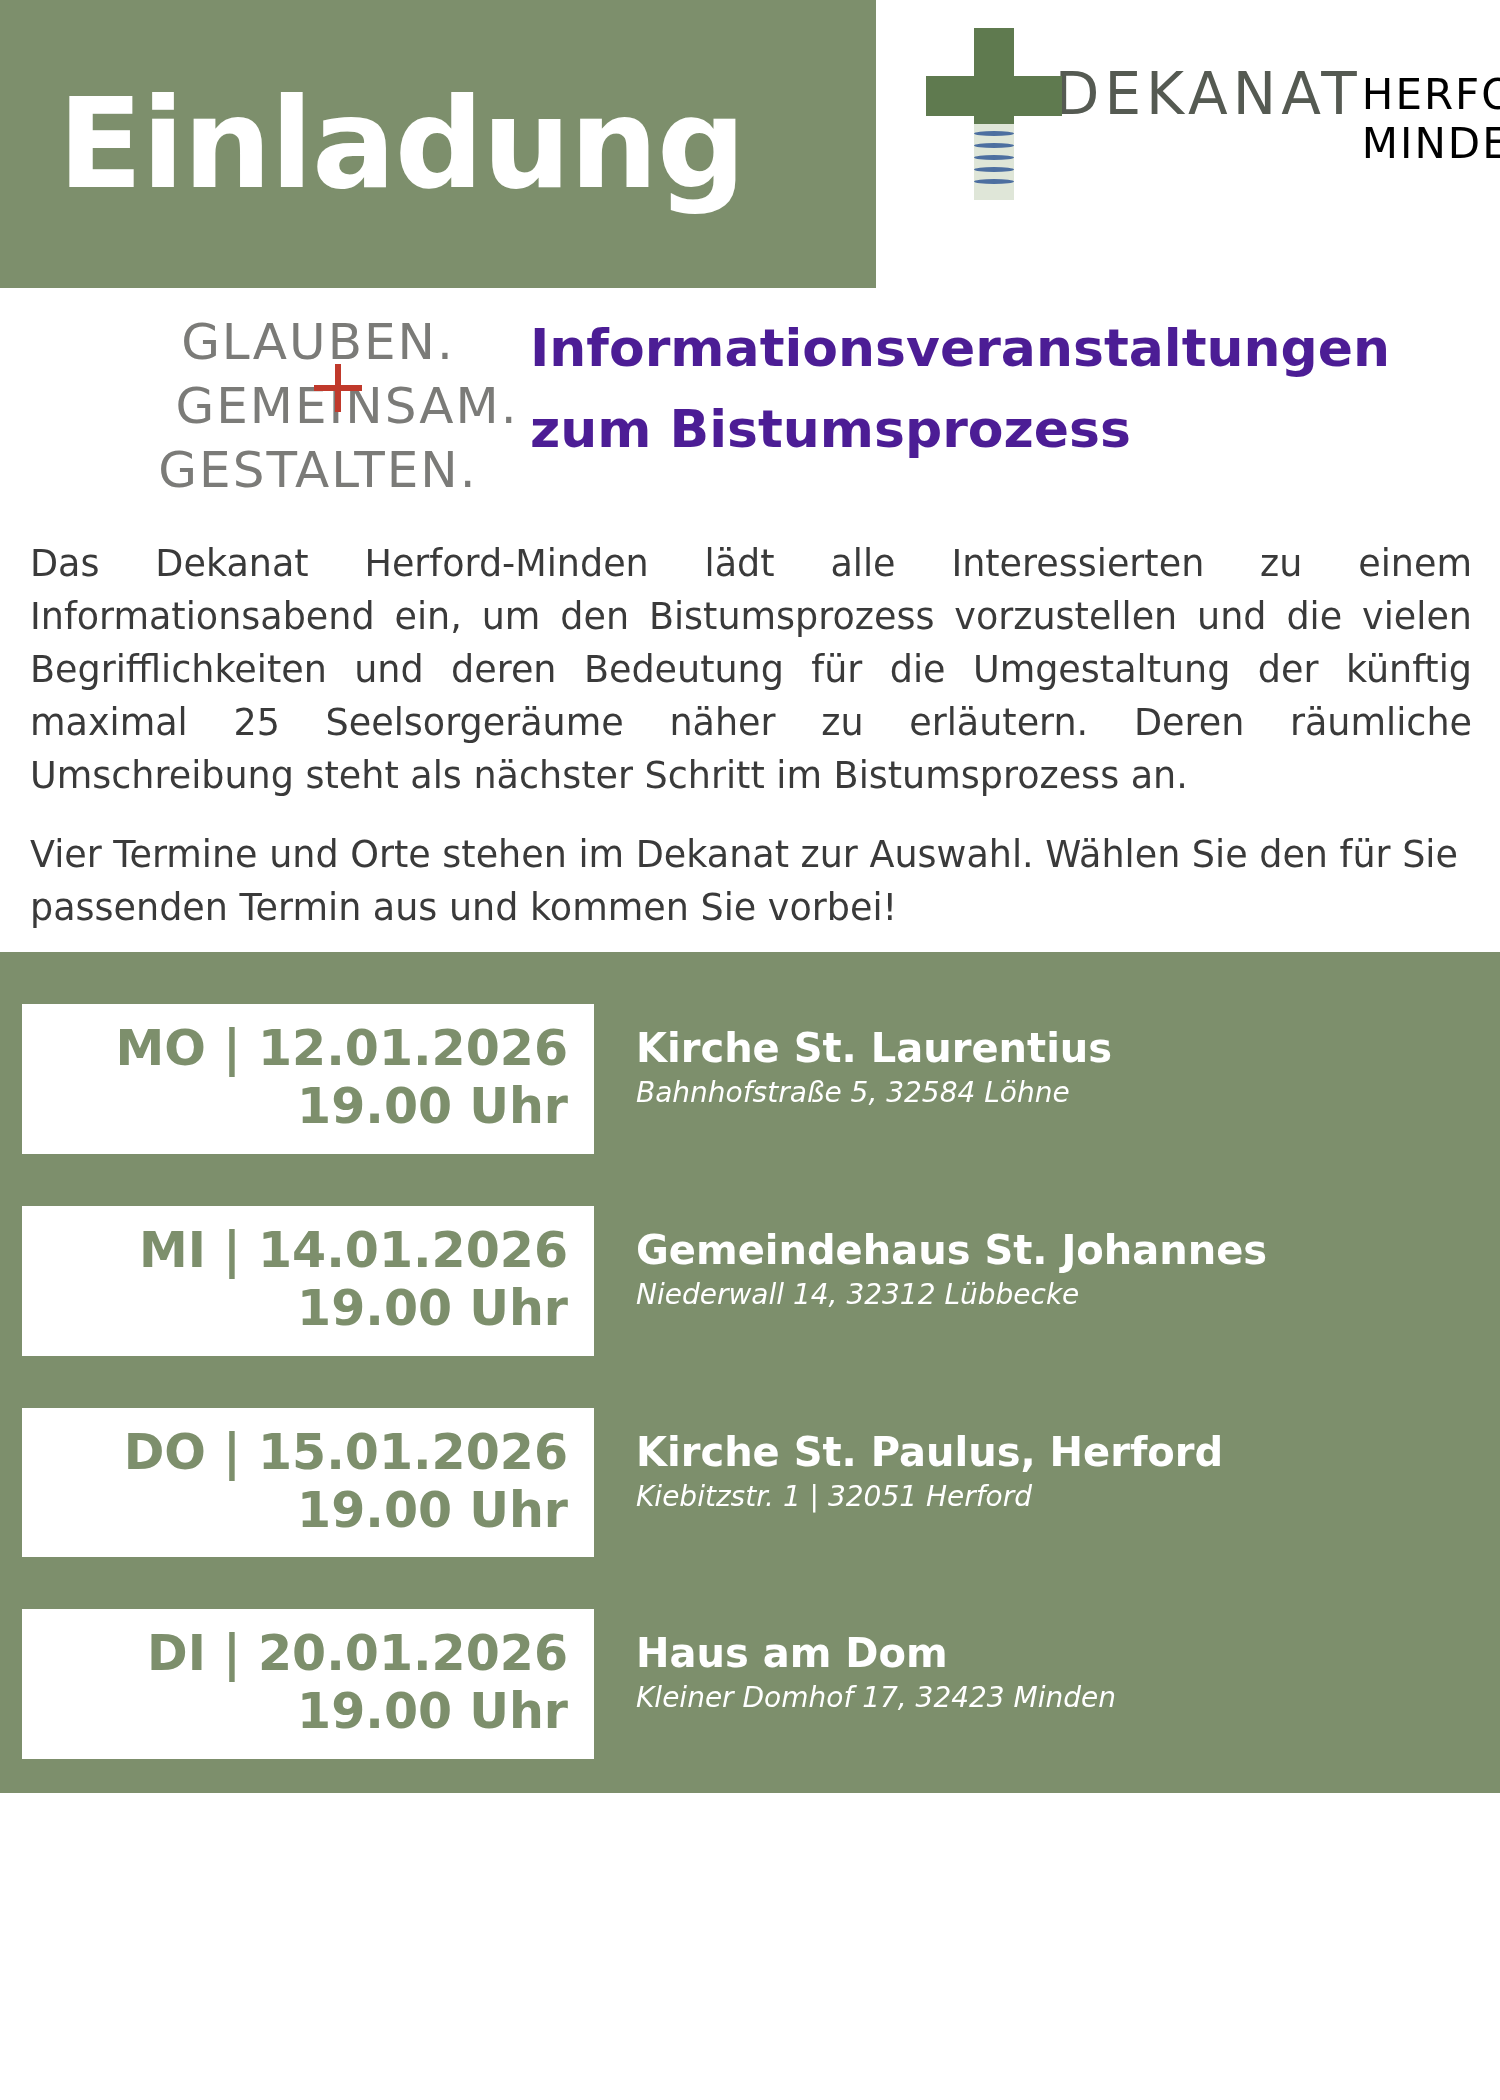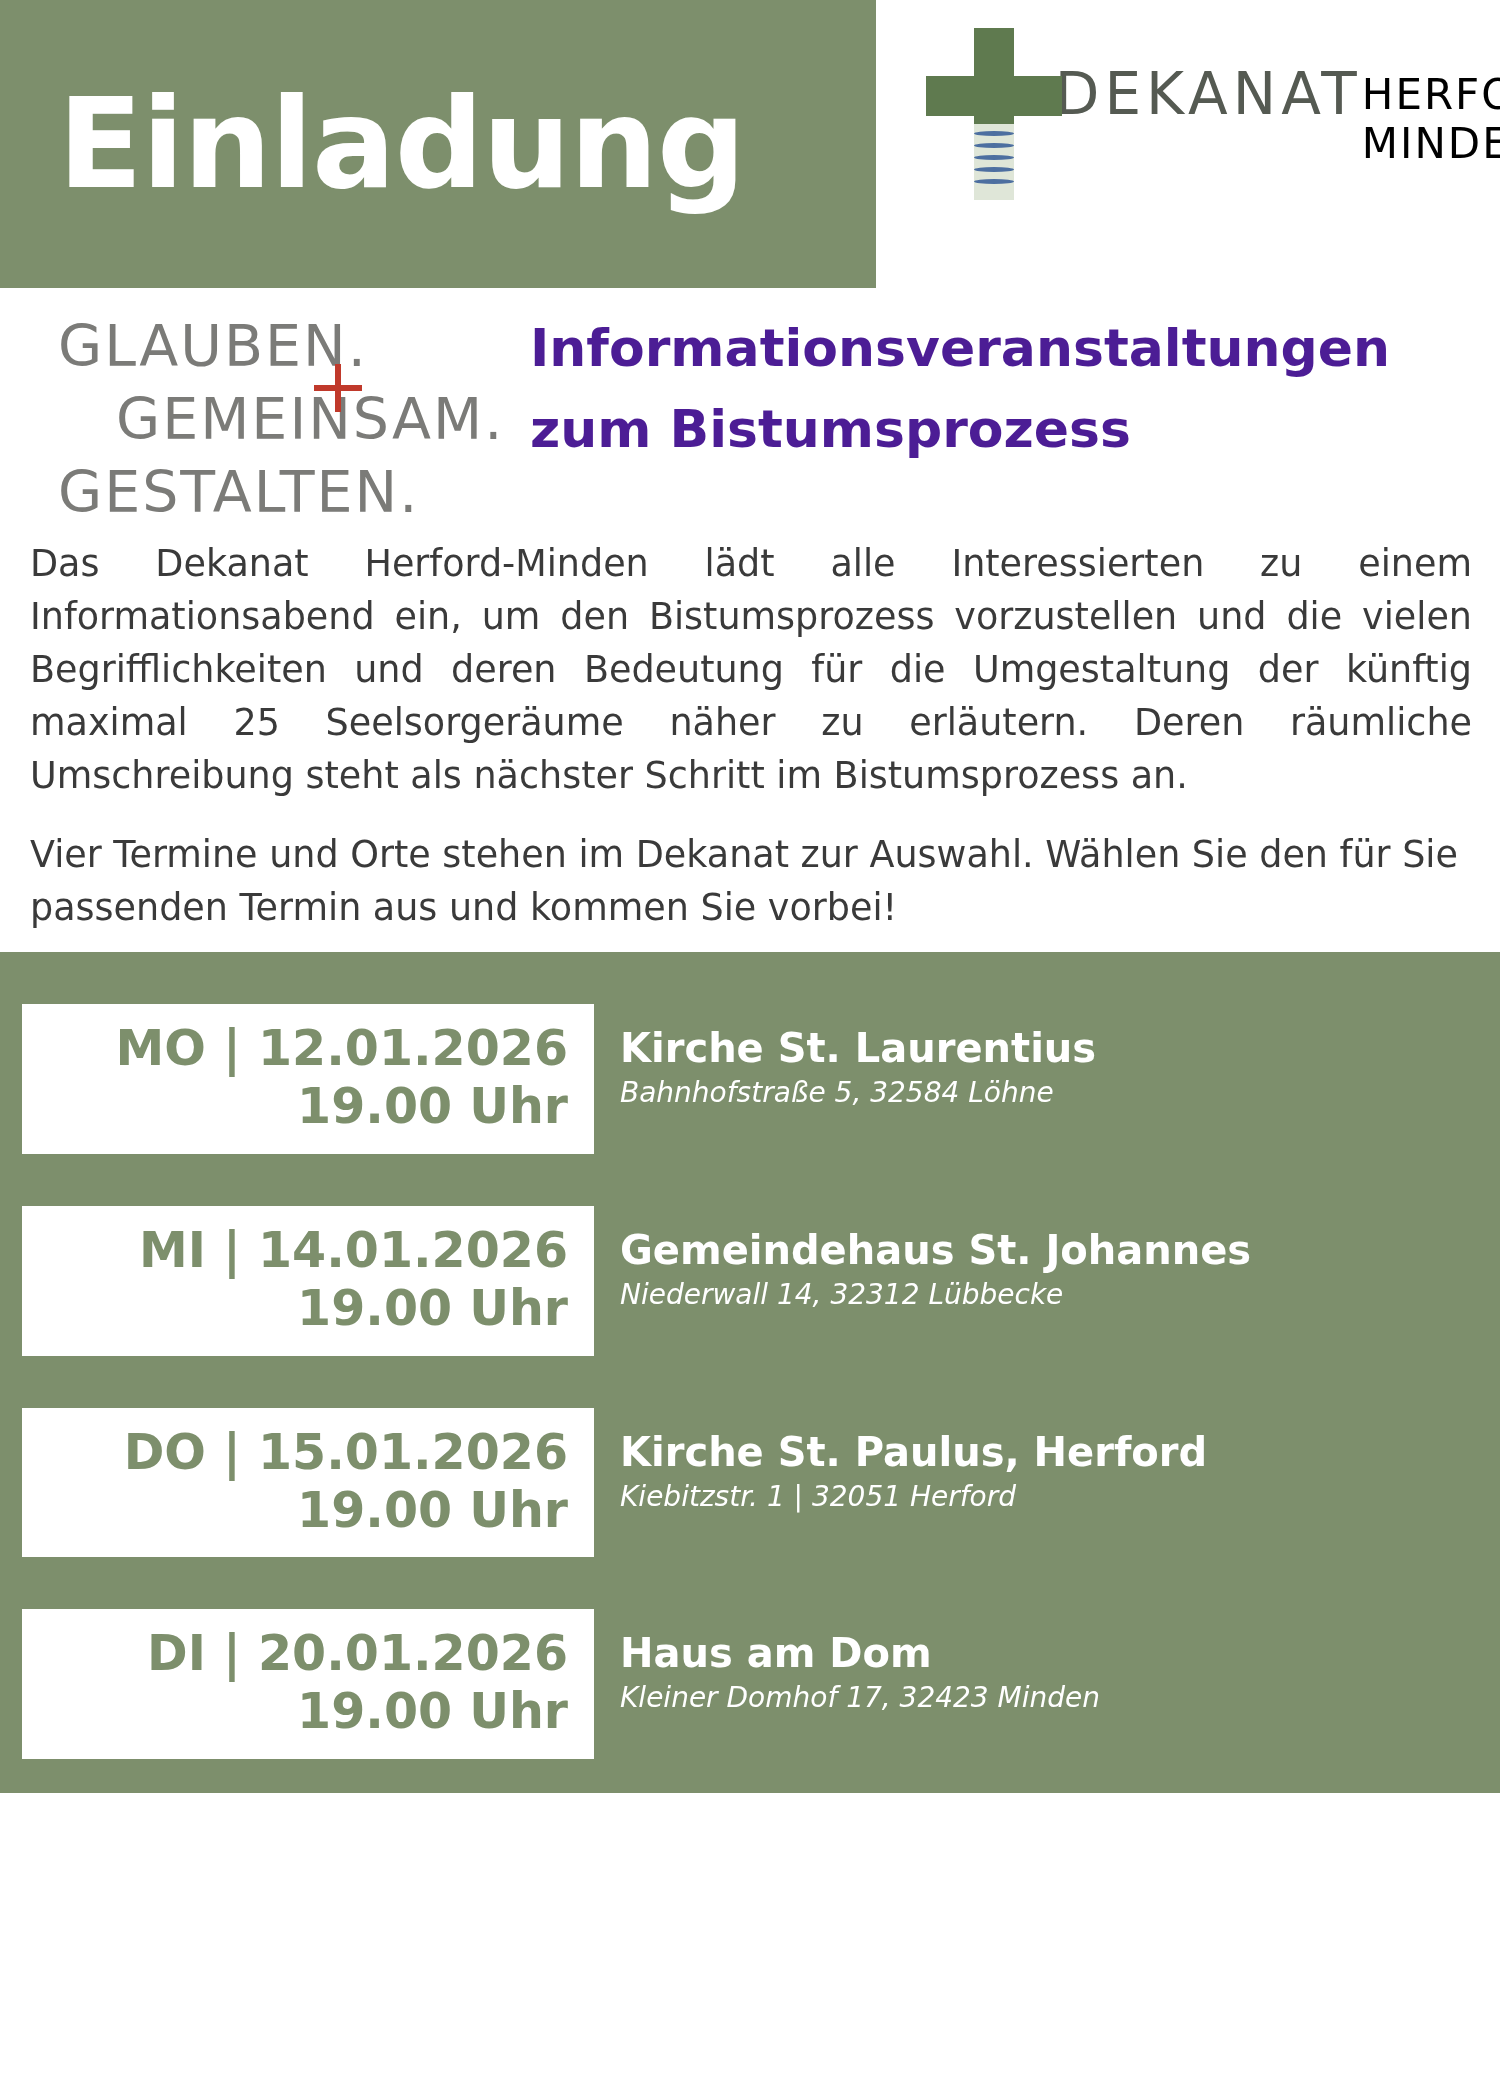--- a/index.html
+++ b/index.html
@@ -125,23 +125,24 @@
     position: relative;
     height: 250px;
     background: #ffffff;
   }
   .claim {
     position: absolute;
     left: 58px;
     top: 22px;
     width: 520px;
     color: #7b7b78;
-    font-size: 57px;
+    font-size: 50px;
     letter-spacing: 2px;
     line-height: 1.28;
+    text-align: center;
   }
   .claim .c1 { display: block; }
   .claim .c2 { display: block; margin-left: 58px; position: relative; }
   .claim .c3 { display: block; }
   .claim-cross {
     position: absolute;
     left: 256px;
     top: 54px;
     width: 48px;
     height: 48px;
@@ -198,21 +199,21 @@
     padding: 16px 26px 18px 26px;
     box-sizing: border-box;
     text-align: right;
     color: #7d8f6c;
     font-weight: bold;
     margin-top: 24px;
   }
   .date-line1 { font-size: 49px; line-height: 1.18; }
   .date-line2 { font-size: 49px; line-height: 1.18; }
   .venue {
-    margin-left: 26px;
+    margin-left: 42px;
     color: #ffffff;
   }
   .venue-name {
     font-size: 40px;
     font-weight: bold;
     line-height: 1.3;
   }
   .venue-addr {
     font-size: 28px;
     font-style: italic;

